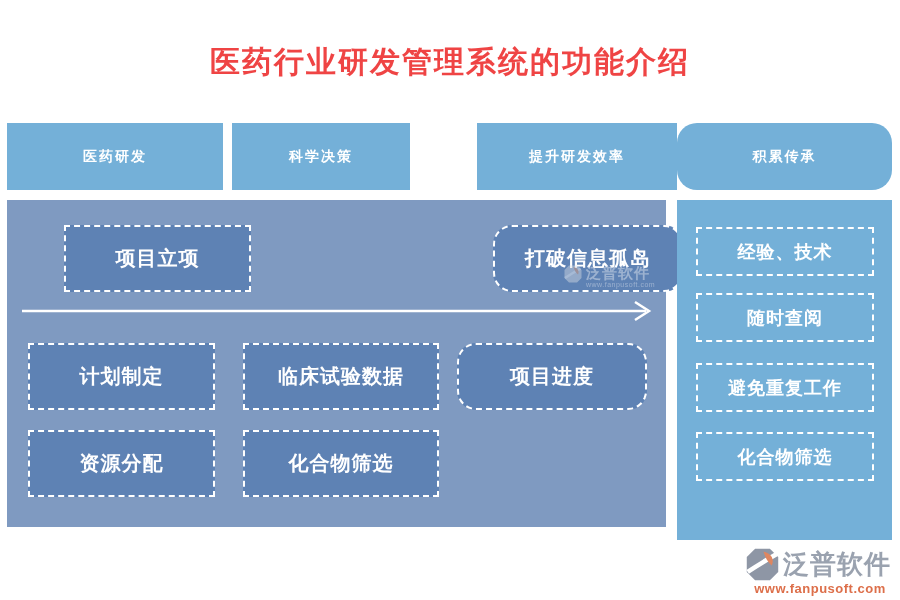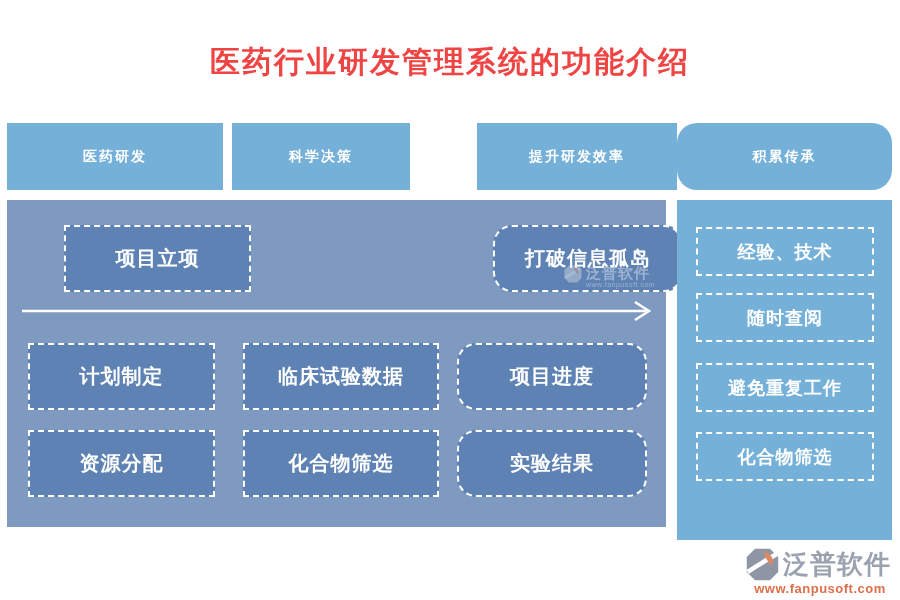--- a/index.html
+++ b/index.html
@@ -115,21 +115,20 @@
         <div class="wm-sub">www.fanpusoft.com</div>
       </div>
     </div>
 
     <div class="fbox c1 r2">计划制定</div>
     <div class="fbox c2 r2">临床试验数据</div>
     <div class="fbox c3 r2">项目进度</div>
 
     <div class="fbox c1 r3">资源分配</div>
     <div class="fbox c2 r3">化合物筛选</div>
-    <div class="fbox c3 r3">实验结果</div>
 
   </div>
 
   <div class="right-panel">
     <div class="rbox rb1">经验、技术</div>
     <div class="rbox rb2">随时查阅</div>
     <div class="rbox rb3">避免重复工作</div>
     <div class="rbox rb4">化合物筛选</div>
   </div>
 

